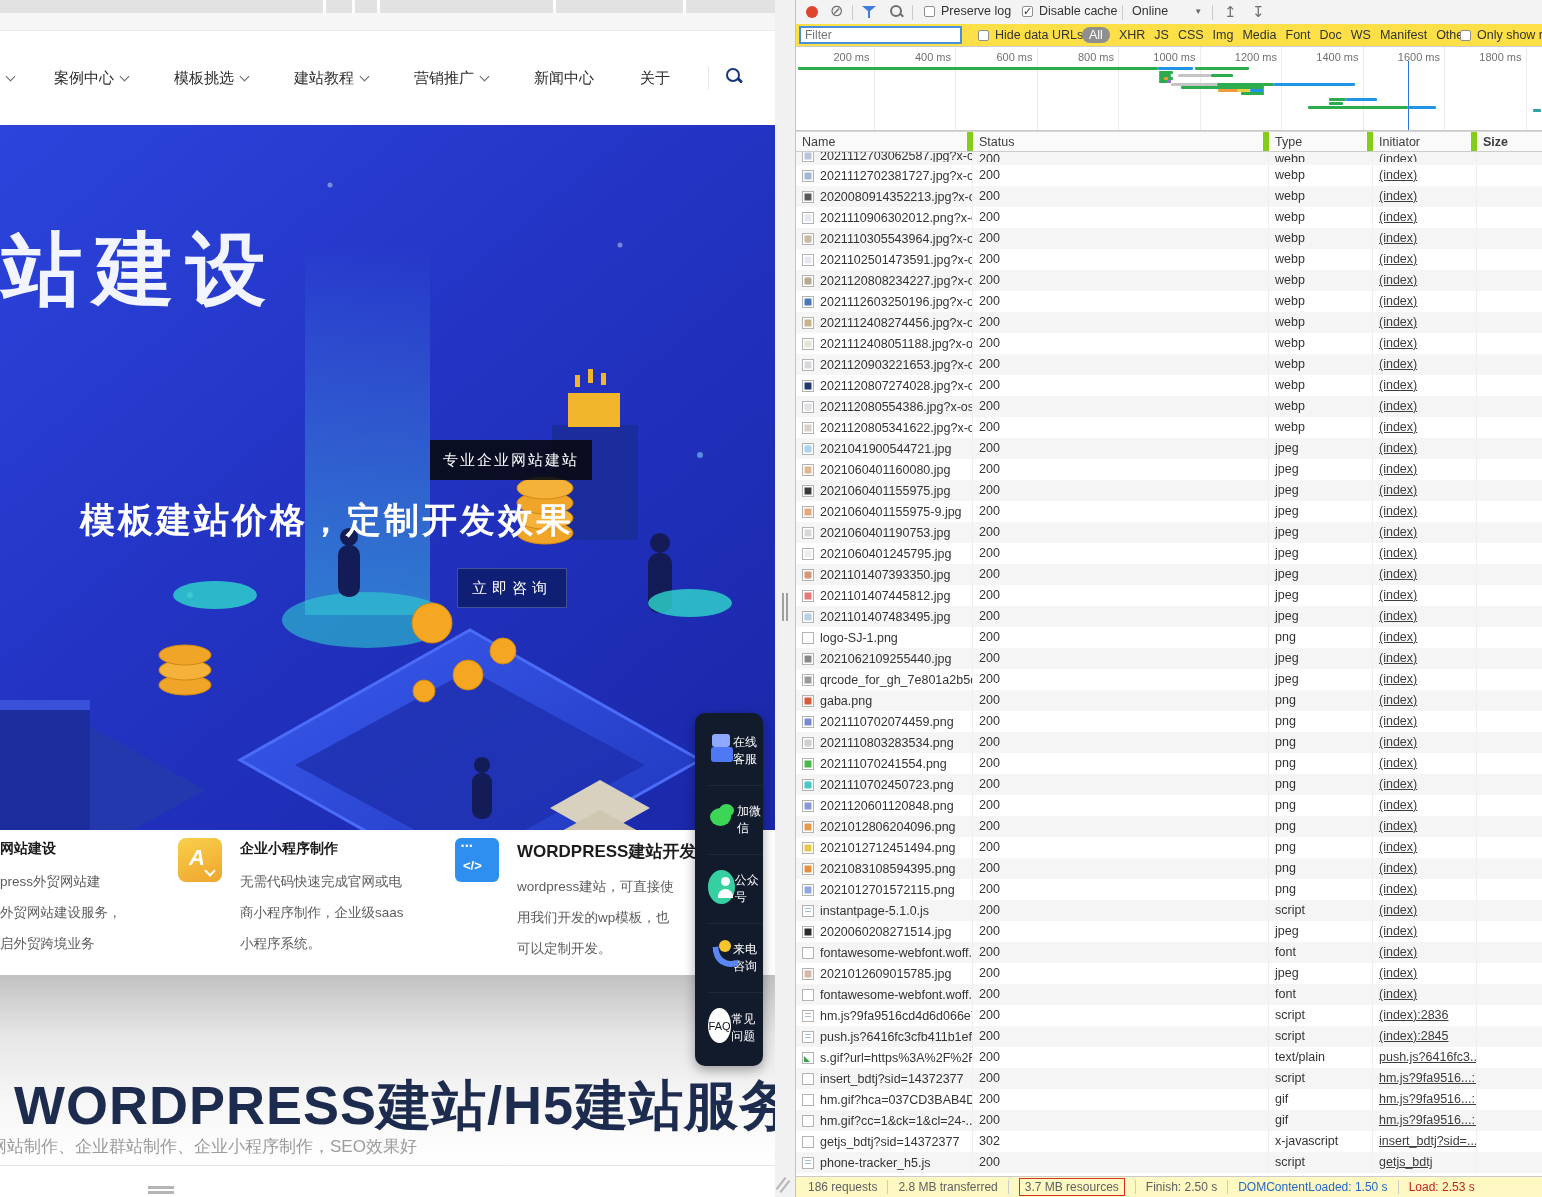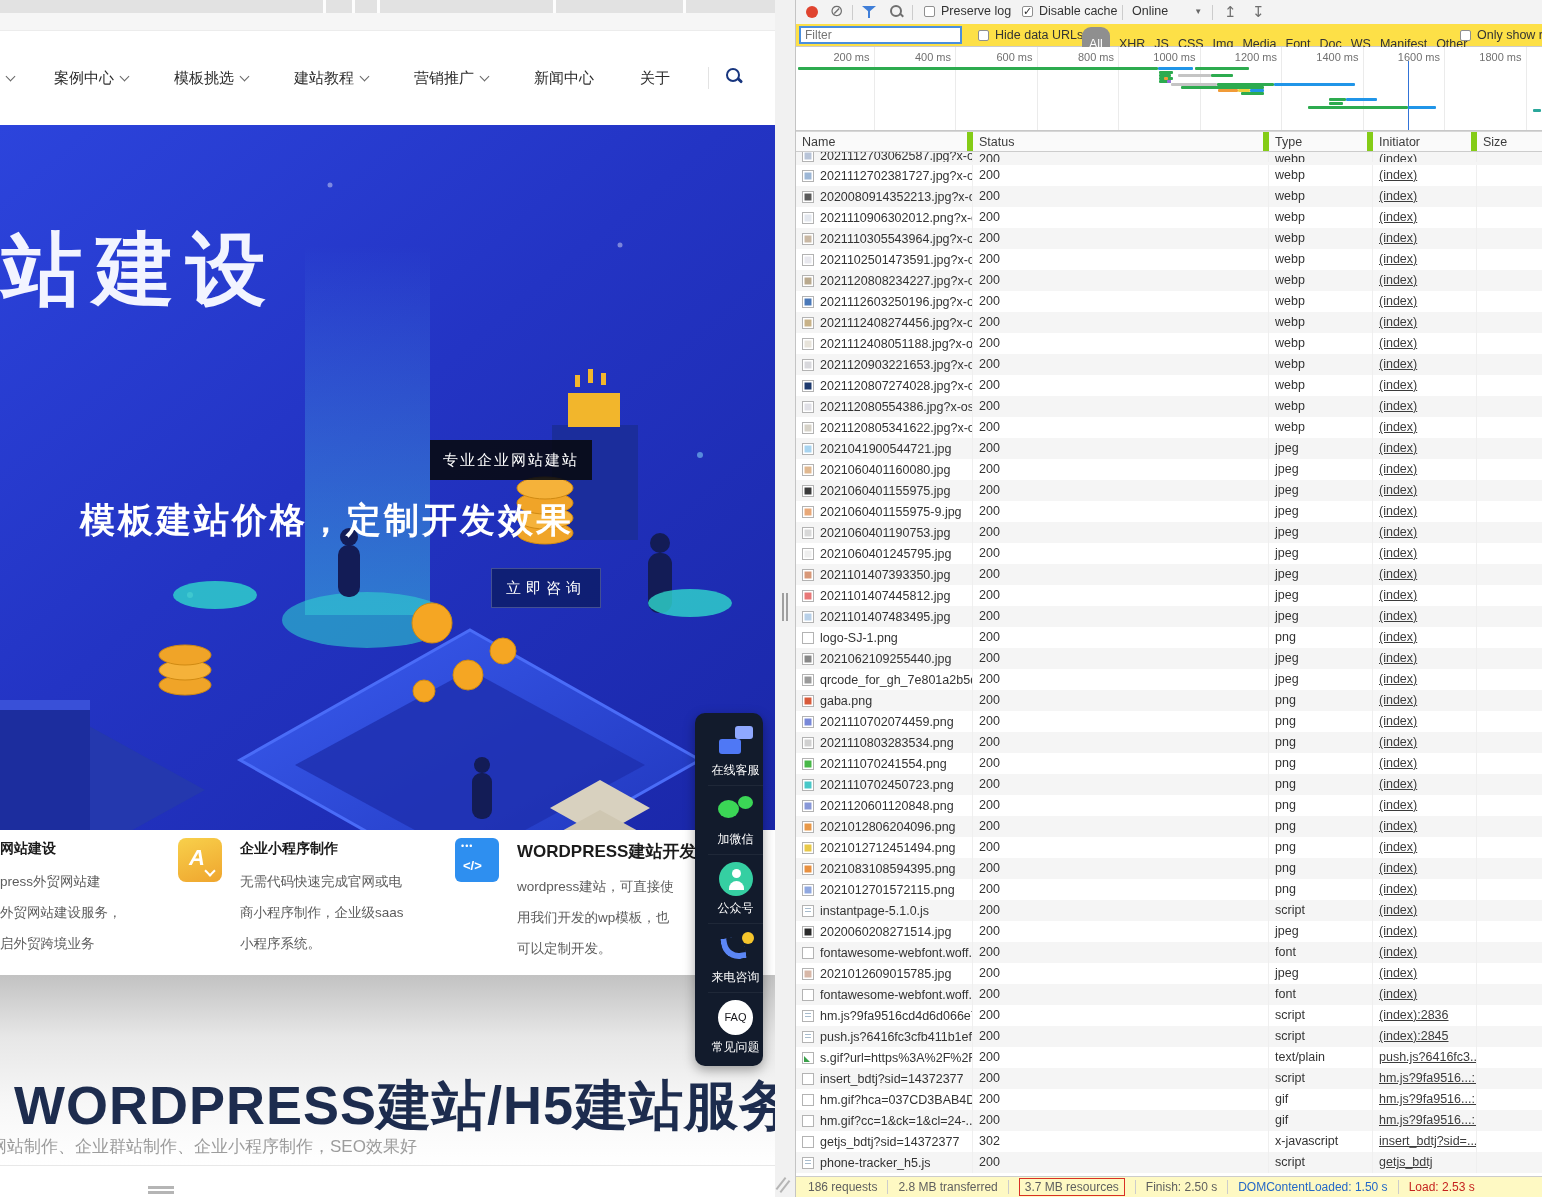--- a/index.html
+++ b/index.html
@@ -26,21 +26,21 @@
   .mag::before { content:''; position:absolute; left:0; top:0; width:10px; height:10px; border:2.5px solid #17357e; border-radius:50%; }
   .mag::after { content:''; position:absolute; left:11px; top:11px; width:6px; height:3px; background:#17357e; transform:rotate(45deg); border-radius:2px; }
 
   .hero { position:absolute; left:0; top:125px; width:775px; height:705px; overflow:hidden;
           background:linear-gradient(140deg,#2c44dc 0%, #2334c4 45%, #1a27a8 100%); }
   .hero-svg { position:absolute; left:0; top:0; }
   .hero-big-title { position:absolute; left:2px; top:92px; font-size:80px; font-weight:bold; color:#f2f4ff; letter-spacing:12px; z-index:3; }
   .hero-tooltip { position:absolute; left:430px; top:315px; width:162px; height:40px; background:rgba(8,10,18,0.9);
                   color:#fff; font-size:15px; display:flex; align-items:center; justify-content:center; letter-spacing:2px; z-index:4; }
   .hero-heading { position:absolute; left:80px; top:372px; font-size:35px; font-weight:bold; color:#fff; letter-spacing:3px; z-index:3; }
-  .hero-cta { position:absolute; left:491px; top:443px; width:110px; height:40px; background:rgba(13,28,105,0.85);
+  .hero-cta { position:absolute; left:457px; top:443px; width:110px; height:40px; background:rgba(13,28,105,0.85);
               border:1px solid rgba(255,255,255,0.22); color:#fff; font-size:15px; letter-spacing:5px;
               display:flex; align-items:center; justify-content:center; cursor:pointer; z-index:4; }
 
   .features { position:absolute; left:0; top:830px; width:775px; height:145px; background:#fff; }
   .card { position:absolute; top:8px; display:flex; }
   .card.card1 { left:0; }
   .card.card2 { left:178px; }
   .card.card3 { left:455px; }
   .card-icon { width:44px; height:44px; border-radius:8px; flex:none; margin-right:18px; position:relative; }
   .card-icon.mini { background:linear-gradient(160deg,#f8d04b,#efa52e); }
@@ -56,21 +56,21 @@
   .lower { position:absolute; left:0; top:975px; width:775px; height:222px;
            background:linear-gradient(to bottom,#c2c2c2 0,#e7e7e7 28%,#f7f7f7 58%,#ffffff 86%); }
   .lower-heading { position:absolute; left:14px; top:95px; font-size:54px; font-weight:bold; color:#1d2c4e; letter-spacing:1px; white-space:nowrap; }
   .lower-sub { position:absolute; left:-10px; top:160px; font-size:17px; color:#9c9c9c; white-space:nowrap; }
   .lower-strip { position:absolute; left:0; top:190px; width:775px; height:32px; background:#fff; border-top:1px solid #e8e8e8; }
   .drag-eq { position:absolute; left:148px; top:211px; width:26px; height:8px; border-top:3px solid #b5b5b5; border-bottom:3px solid #b5b5b5; }
 
   
   .float-menu { position:absolute; left:695px; top:713px; width:68px; background:#121b2c; border-radius:10px;
                 box-shadow:0 4px 12px rgba(0,0,0,0.35); padding:4px 0; z-index:9; }
-  .float-item { height:69px; display:flex; flex-direction:column; align-items:center; justify-content:center;
+  .float-item { height:69px; display:flex; flex-direction:row; align-items:center; justify-content:center;
                 color:#fff; font-size:12px; cursor:pointer; border-bottom:1px solid rgba(255,255,255,0.06);margin-left:13px; }
   .float-item:last-child { border-bottom:none; }
   .fi { height:34px; width:40px; position:relative; margin-bottom:4px; display:flex; align-items:center; justify-content:center; }
   .fi-chat::before { content:''; position:absolute; right:3px; top:2px; width:18px; height:13px; background:#8fa8ff; border-radius:3px; }
   .fi-chat::after { content:''; position:absolute; left:3px; bottom:4px; width:22px; height:15px; background:#4f78f5; border-radius:3px; }
   .fi-wechat::before { content:''; position:absolute; left:2px; top:7px; width:21px; height:18px; background:#3bd656; border-radius:50%; }
   .fi-wechat::after { content:''; position:absolute; right:3px; top:3px; width:15px; height:13px; background:#3bd656; border-radius:50%; }
   .fi-official { width:34px; height:34px; border-radius:50%; background:#35cfa2; }
   .fi-official::before { content:''; position:absolute; left:13px; top:7px; width:9px; height:9px; background:#fff; border-radius:50%; }
   .fi-official::after { content:''; position:absolute; left:10px; bottom:6px; width:15px; height:9px; background:#fff; border-radius:8px 8px 0 0; }
@@ -106,21 +106,21 @@
   .caret { font-size:8px; color:#666; }
   .arr { top:3px; font-size:15px; color:#6f6f6f; cursor:pointer; }
   .arr-up::before { content:'↥'; }
   .arr-dn::before { content:'↧'; }
 
   .filter-box { left:3px; top:2px; width:163px; height:18px; border:2px solid #4a8fdf; background:#fff; }
   .filter-box input { width:100%; height:100%; border:none; outline:none; font-size:12px; padding:0 4px; font-family:"Liberation Sans",sans-serif; color:#333; }
   .hide-group { left:182px; }
   .pills { left:286px; top:3px; display:flex; align-items:center; gap:9px; white-space:nowrap; }
   .pill { color:#333; cursor:pointer; }
-  .pill-all { background:#8f8f8f; color:#fff; border-radius:9px; padding:10px 7px; }
+  .pill-all { background:#8f8f8f; color:#fff; border-radius:9px; padding:1px 7px; }
   .only-group { left:664px; width:82px; overflow:hidden; }
 
   .dt-overview { position:absolute; left:0; top:47px; width:747px; height:84px; background:#fff; border-bottom:1px solid #c8c8c8; overflow:hidden; }
   .grid { position:absolute; top:0; width:1px; height:84px; background:#ebebeb; }
   .tick { position:absolute; top:4px; width:70px; text-align:right; font-size:11px; color:#707070; }
   .wbar { position:absolute; height:3px; border-radius:1px; }
   .dcl-line { position:absolute; left:612px; top:14px; width:1px; height:70px; background:#3173d8; }
 
   .dt-header { position:absolute; left:0; top:131px; width:747px; height:21px; background:#fafafa; border-top:1px solid #d6d6d6; border-bottom:1px solid #ccc; display:flex; }
   .hcell { border-right:6px solid #84cc16; padding-left:6px; display:flex; align-items:center; color:#3c3c3c; }
@@ -417,21 +417,21 @@
       <div class="wbar" style="left: 512px; top: 59px; width: 100px; background: rgb(45, 171, 79);"></div>
       <div class="wbar" style="left: 612px; top: 59px; width: 28px; background: rgb(32, 149, 232);"></div>
       <div class="wbar" style="left: 737px; top: 62px; width: 8px; background: rgb(42, 167, 155);"></div>
     </div>
 
   <div class="dt-header" id="net-header">
       <div class="hcell" style="width: 177px;">Name</div>
       <div class="hcell" style="width: 296px;">Status</div>
       <div class="hcell" style="width: 104px;">Type</div>
       <div class="hcell" style="width: 104px;">Initiator</div>
-      <div class="hcell" style="width: 66px;">Size</div>
+      <div class="hcell" style="width: 66px; font-weight: bold;">Size</div>
     </div>
   <div class="dt-body" id="net-body">
       <div class="net-row partial">
         <div class="c-name cell">
           <span class="ic thumb" style="background: rgb(184, 196, 216);"></span>
           <span class="nm">2021112703062587.jpg?x-oss...</span>
         </div>
         <div class="c-status cell">200</div>
         <div class="c-type cell">webp</div>
         <div class="c-init cell">(index)</div>

